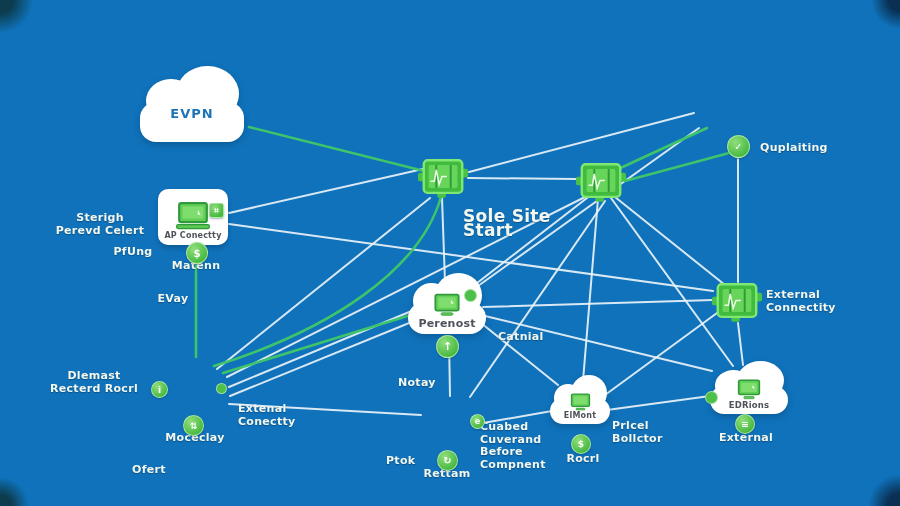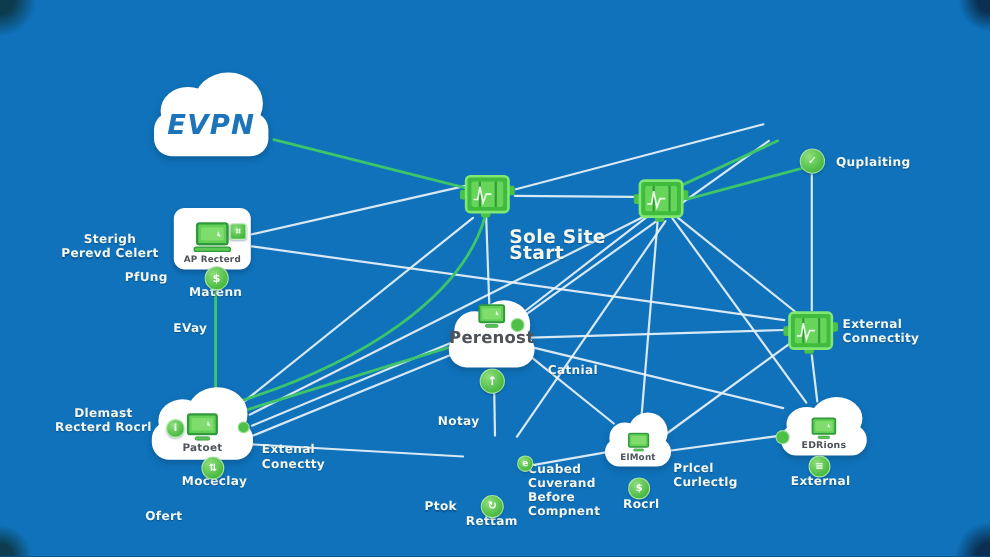--- a/index.html
+++ b/index.html
@@ -82,32 +82,32 @@
     <line class="g" x1="614" y1="171" x2="707" y2="128"></line>
     <line class="g" x1="729" y1="153" x2="625" y2="181"></line>
     <line class="g" x1="196" y1="262" x2="196" y2="357"></line>
   </svg>
 
   <div class="cloud" style="left:140px;top:70px;width:104px;height:72px;">
     <div class="p1"></div>
       <div class="p2"></div>
       <div class="base"></div>
     <div class="content" style="justify-content:center;padding-top:14px;">
-      <span class="cloud-label" style="font-size:25px;color:#1d74b9;letter-spacing:1px;font-style:italic;">EVPN</span>
+      <span class="cloud-label" style="font-size:13px;color:#1d74b9;letter-spacing:1px;">EVPN</span>
     </div>
   </div>
 
   <div class="tile" style="left:158px;top:189px;width:70px;height:56px;">
     <svg class="icon" width="38" height="30" viewBox="0 0 44 34" style="margin-bottom:1px;">
       <rect x="6" y="2" width="32" height="22" rx="2.5" fill="#64cf58" stroke="#2e9a39" stroke-width="2.5"></rect>
       <rect x="10" y="6" width="24" height="14" rx="1.5" fill="#7fdd6e"></rect>
       <path d="M28,10 l3,6 l-4,-1 z" fill="#fff" opacity=".85"></path>
       <rect x="3" y="27" width="38" height="4.5" rx="2" fill="#5cc854" stroke="#2e9a39" stroke-width="1.5"></rect>
     </svg>
-    <span class="cloud-label" style="font-size:8px;margin-bottom:5px;">AP Recterd</span>
+    <span class="cloud-label" style="font-size:8px;margin-bottom:5px;">AP Conectty</span>
     <span class="badge" style="right:4px;top:14px;width:13px;height:13px;font-size:8px;border-radius:3px;">⌗</span>
   </div>
   <div class="badge" style="left:186px;top:242px;width:20px;height:20px;font-size:10px;">$</div>
   <div class="ann center" style="left:158px;top:260px;width:76px;">
     <span>Matenn</span>
   </div>
 
   <div class="ann center" style="left:40px;top:212px;width:120px;">
     <span>Sterigh</span>
       <span>Perevd Celert</span>
@@ -161,21 +161,21 @@
     <div class="p1"></div>
       <div class="p2"></div>
       <div class="base"></div>
     <div class="content">
       <svg class="icon" width="32" height="25" viewBox="0 0 44 34">
         <rect x="6" y="2" width="32" height="22" rx="2.5" fill="#64cf58" stroke="#2e9a39" stroke-width="2.5"></rect>
         <rect x="10" y="6" width="24" height="14" rx="1.5" fill="#7fdd6e"></rect>
         <path d="M28,9 l3,6 l-4,-1 z" fill="#fff" opacity=".85"></path>
         <rect x="14" y="27" width="16" height="3.5" rx="1.5" fill="#5cc854" stroke="#2e9a39" stroke-width="1"></rect>
       </svg>
-      <span class="cloud-label" style="font-size:15px;margin-bottom:19px;">Perenost</span>
+      <span class="cloud-label" style="font-size:11px;margin-bottom:5px;">Perenost</span>
     </div>
   </div>
   <div class="dot" style="left:464px;top:289px;width:11px;height:11px;"></div>
   <div class="badge" style="left:436px;top:335px;width:21px;height:21px;font-size:11px;">↑</div>
   <div class="ann" style="left:498px;top:331px;">
     <span>Catnial</span>
   </div>
 
   <div style="position:absolute;left:712px;top:281px;">
     <svg class="icon" width="50" height="41" viewBox="0 0 52 42">
@@ -187,34 +187,20 @@
       <line x1="19" y1="8" x2="19" y2="32" stroke="#2f9a37" stroke-width="2"></line>
       <line x1="34" y1="8" x2="34" y2="32" stroke="#2f9a37" stroke-width="2"></line>
       <polyline points="13,25 17,25 19,13 22,28 25,20 30,20" stroke="#eafbe6" stroke-width="1.6" fill="none"></polyline>
     </svg>
   </div>
   <div class="ann" style="left:766px;top:289px;">
     <span>External</span>
       <span>Connectity</span>
   </div>
 
-  <div class="cloud" style="left:138px;top:356px;width:92px;height:62px;">
-    <div class="p1"></div>
-      <div class="p2"></div>
-      <div class="base"></div>
-    <div class="content">
-      <svg class="icon" width="36" height="28" viewBox="0 0 44 34">
-        <rect x="6" y="2" width="32" height="22" rx="2.5" fill="#64cf58" stroke="#2e9a39" stroke-width="2.5"></rect>
-        <rect x="10" y="6" width="24" height="14" rx="1.5" fill="#7fdd6e"></rect>
-        <path d="M28,9 l3,6 l-4,-1 z" fill="#fff" opacity=".85"></path>
-        <rect x="14" y="27" width="16" height="3.5" rx="1.5" fill="#5cc854" stroke="#2e9a39" stroke-width="1"></rect>
-      </svg>
-      <span class="cloud-label" style="font-size:9.5px;margin-bottom:6px;">Patoet</span>
-    </div>
-  </div>
   <div class="badge" style="left:151px;top:381px;width:15px;height:15px;font-size:9px;">i</div>
   <div class="dot" style="left:216px;top:383px;width:9px;height:9px;"></div>
   <div class="badge" style="left:183px;top:415px;width:19px;height:19px;font-size:9px;">⇅</div>
   <div class="ann center" style="left:158px;top:432px;width:74px;">
     <span>Moceclay</span>
   </div>
   <div class="ann" style="left:132px;top:419px;margin-top:45px;">
     <span>Ofert</span>
   </div>
   <div class="ann" style="left:238px;top:403px;">
@@ -252,21 +238,21 @@
       </svg>
       <span class="cloud-label" style="font-size:8px;margin-bottom:4px;">ElMont</span>
     </div>
   </div>
   <div class="badge" style="left:571px;top:434px;width:18px;height:18px;font-size:9px;">$</div>
   <div class="ann center" style="left:548px;top:453px;width:70px;">
     <span>Rocrl</span>
   </div>
   <div class="ann" style="left:612px;top:420px;">
     <span>Prlcel</span>
-      <span>Curlectlg</span>
+      <span>Bollctor</span>
   </div>
 
   <div class="cloud" style="left:710px;top:364px;width:78px;height:50px;">
     <div class="p1"></div>
       <div class="p2"></div>
       <div class="base"></div>
     <div class="content">
       <svg class="icon" width="30" height="22" viewBox="0 0 44 34">
         <rect x="6" y="2" width="32" height="22" rx="2.5" fill="#64cf58" stroke="#2e9a39" stroke-width="2.5"></rect>
         <rect x="10" y="6" width="24" height="14" rx="1.5" fill="#7fdd6e"></rect>

